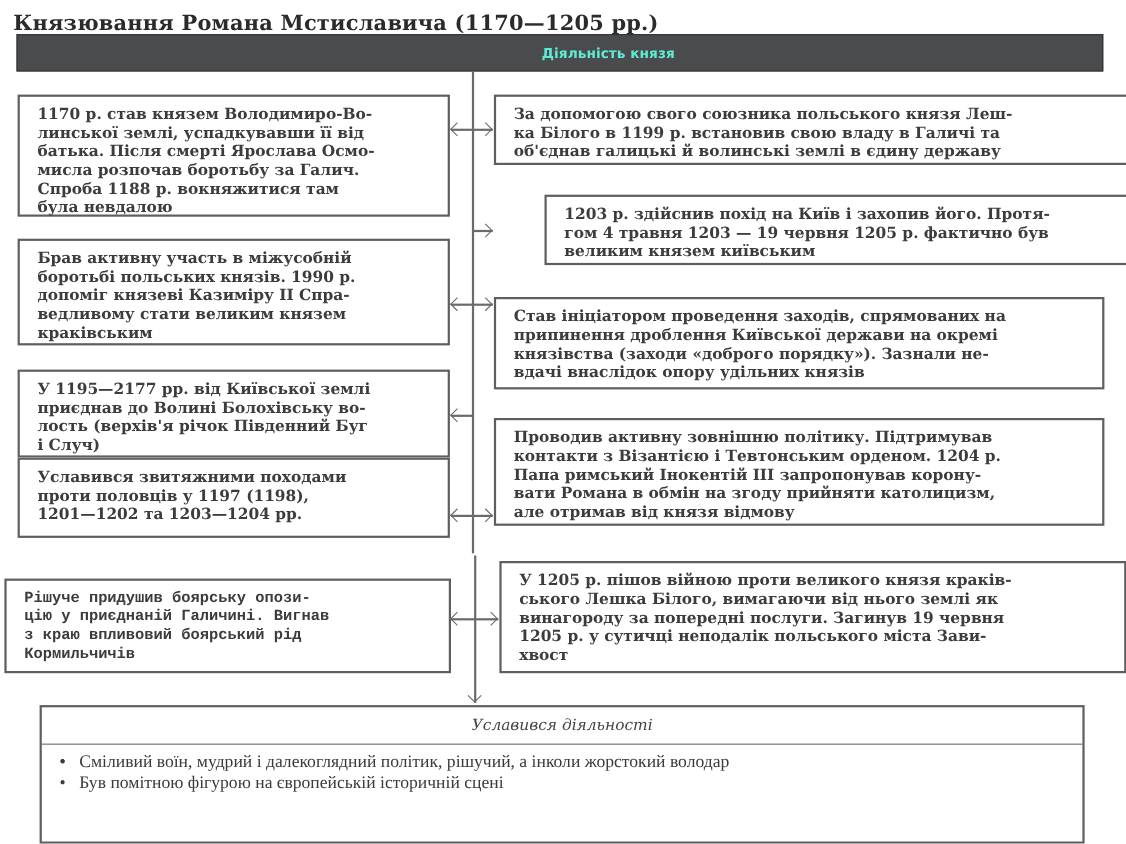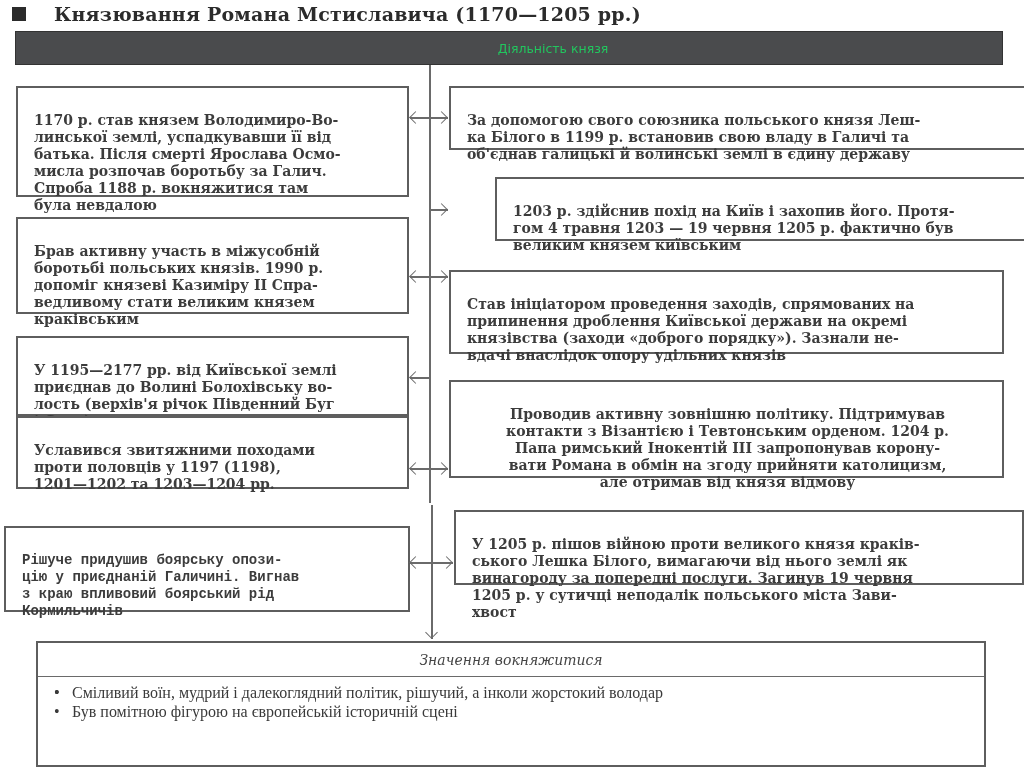--- a/index.html
+++ b/index.html
@@ -1,40 +1,41 @@
 <!DOCTYPE html>
 <html><head>
   <meta charset="utf-8">
   <style>
     * { box-sizing: border-box; margin: 0; padding: 0; }
     html, body { width: 1024px; height: 767px; background: #ffffff; overflow: hidden; }
     body { position: relative; font-family: "DejaVu Serif", "Liberation Serif", serif; color: #3a3a3a; }
 
     .title {
       position: absolute; left: 12px; top: 2px; height: 24px;
-      display: flex; align-items: center; gap: 28px;
+      display: flex; align-items: center; gap: 8px;
       font-family: "DejaVu Serif", serif; font-weight: bold; font-size: 19px; color: #2b2b2b;
       letter-spacing: 0.2px;
+      flex-direction: column;
     }
     .title .square { width: 14px; height: 14px; background: #2b2b2b; display: inline-block; }
 
     .header-bar {
       position: absolute; left: 15px; top: 31px; width: 988px; height: 34px;
       background: #4a4b4d; border: 1px solid #333;
       display: flex; align-items: center; justify-content: center;
     }
     .header-bar span {
-      font-family: "DejaVu Sans", "Liberation Sans", sans-serif; font-weight: normal;
-      font-size: 12.5px; color: #22c55e; margin-left: 88px;
+      font-family: "DejaVu Sans", "Liberation Sans", sans-serif; font-weight: bold;
+      font-size: 12.5px; color: #5eead4; margin-left: 88px;
     }
 
     .box {
       position: absolute; border: 2px solid #5e5e5e; background: #fff;
       font-family: "DejaVu Serif", serif; font-weight: bold; font-size: 14px;
-      line-height: 17px; color: #3c3c3c; padding: 24px 14px 6px 16px;
+      line-height: 17px; color: #3c3c3c; padding: 8px 14px 6px 16px;
       white-space: pre-line;
     }
 
     .vline { position: absolute; background: #6a6a6a; width: 2px; }
     .hline { position: absolute; background: #6a6a6a; height: 1.5px; }
     .arrow { position: absolute; width: 9px; height: 9px; border-top: 1.5px solid #6a6a6a; border-right: 1.5px solid #6a6a6a; }
     .arrow.right { transform: rotate(45deg); }
     .arrow.left { transform: rotate(-135deg); }
     .arrow.down { transform: rotate(135deg); }
 
@@ -96,26 +97,26 @@
 <div class="box" style="left:449px; top:86px; width:600px; height:64px;">За допомогою свого союзника польського князя Леш-
 ка Білого в 1199 р. встановив свою владу в Галичі та
 об'єднав галицькі й волинські землі в єдину державу</div>
 <div class="box" style="left:449px; top:177px; width:555px; height:64px;margin-left:46px;">1203 р. здійснив похід на Київ і захопив його. Протя-
 гом 4 травня 1203 — 19 червня 1205 р. фактично був
 великим князем київським</div>
 <div class="box" style="left:449px; top:270px; width:555px; height:84px;">Став ініціатором проведення заходів, спрямованих на
 припинення дроблення Київської держави на окремі
 князівства (заходи «доброго порядку»). Зазнали не-
 вдачі внаслідок опору удільних князів</div>
-<div class="box" style="left:449px; top:380px; width:555px; height:98px;text-align:center;">Проводив активну зовнішню політику. Підтримував
+<div class="box" style="left:449px; top:380px; width:555px; height:98px;">Проводив активну зовнішню політику. Підтримував
 контакти з Візантією і Тевтонським орденом. 1204 р.
 Папа римський Інокентій III запропонував корону-
 вати Романа в обмін на згоду прийняти католицизм,
 але отримав від князя відмову</div>
-<div class="box" style="left:454px; top:510px; width:570px; height:75px;">У 1205 р. пішов війною проти великого князя краків-
+<div class="box" style="left:454px; top:510px; width:570px; height:102px;">У 1205 р. пішов війною проти великого князя краків-
 ського Лешка Білого, вимагаючи від нього землі як
 винагороду за попередні послуги. Загинув 19 червня
 1205 р. у сутичці неподалік польського міста Зави-
 хвост</div>
 
 <div class="hline" style="left:410px; top:117px; width:38px;"></div>
 <div class="arrow left" style="left:411px; top:113px;"></div>
 <div class="arrow right" style="left:437px; top:113px;"></div>
 
 <div class="hline" style="left:430px; top:209px; width:18px;"></div>
@@ -130,21 +131,21 @@
 
 <div class="hline" style="left:410px; top:468px; width:38px;"></div>
 <div class="arrow left" style="left:411px; top:464px;"></div>
 <div class="arrow right" style="left:437px; top:464px;"></div>
 
 <div class="hline" style="left:410px; top:562px; width:43px;"></div>
 <div class="arrow left" style="left:411px; top:558px;"></div>
 <div class="arrow right" style="left:442px; top:558px;"></div>
 
 <div class="summary">
-  <div class="sum-title">Значення вокняжитися</div>
+  <div class="sum-title">Уславився діяльності</div>
   <ul>
     <li>
       <span class="bullet">•</span>
     </li>
     <li>
       <span class="bullet">•</span>
       <span>Сміливий воїн, мудрий і далекоглядний політик, рішучий, а інколи жорстокий володар</span>
     </li>
     <li>
       <span class="bullet">•</span>

